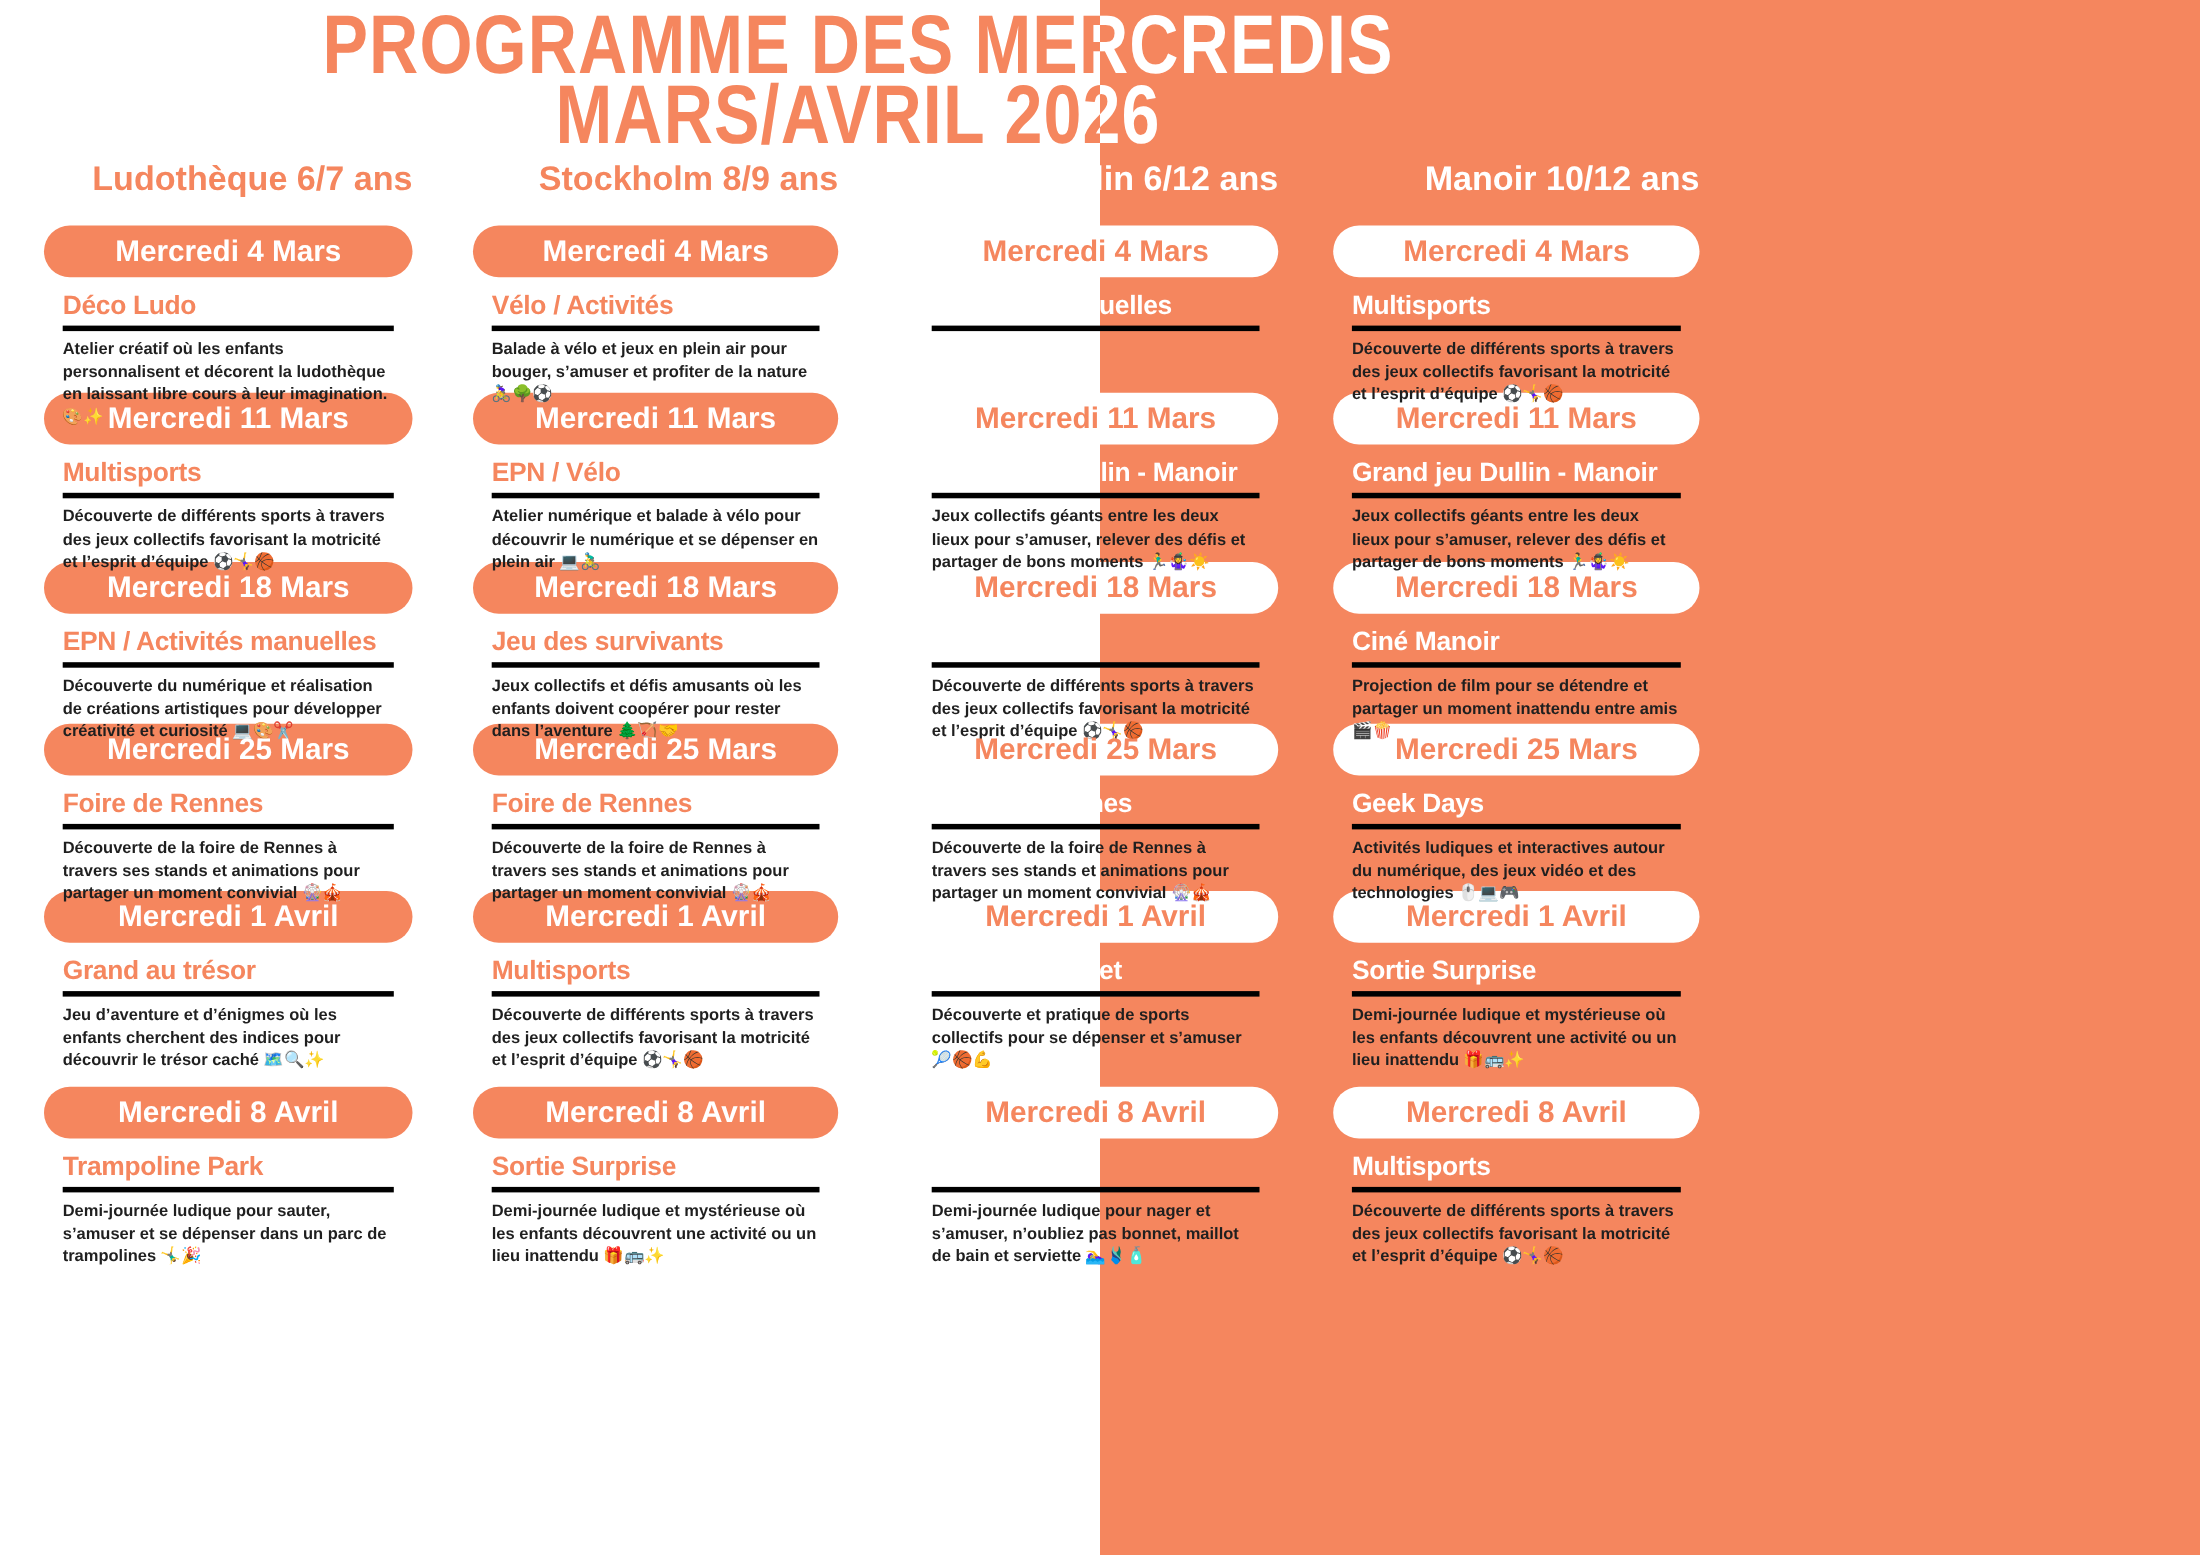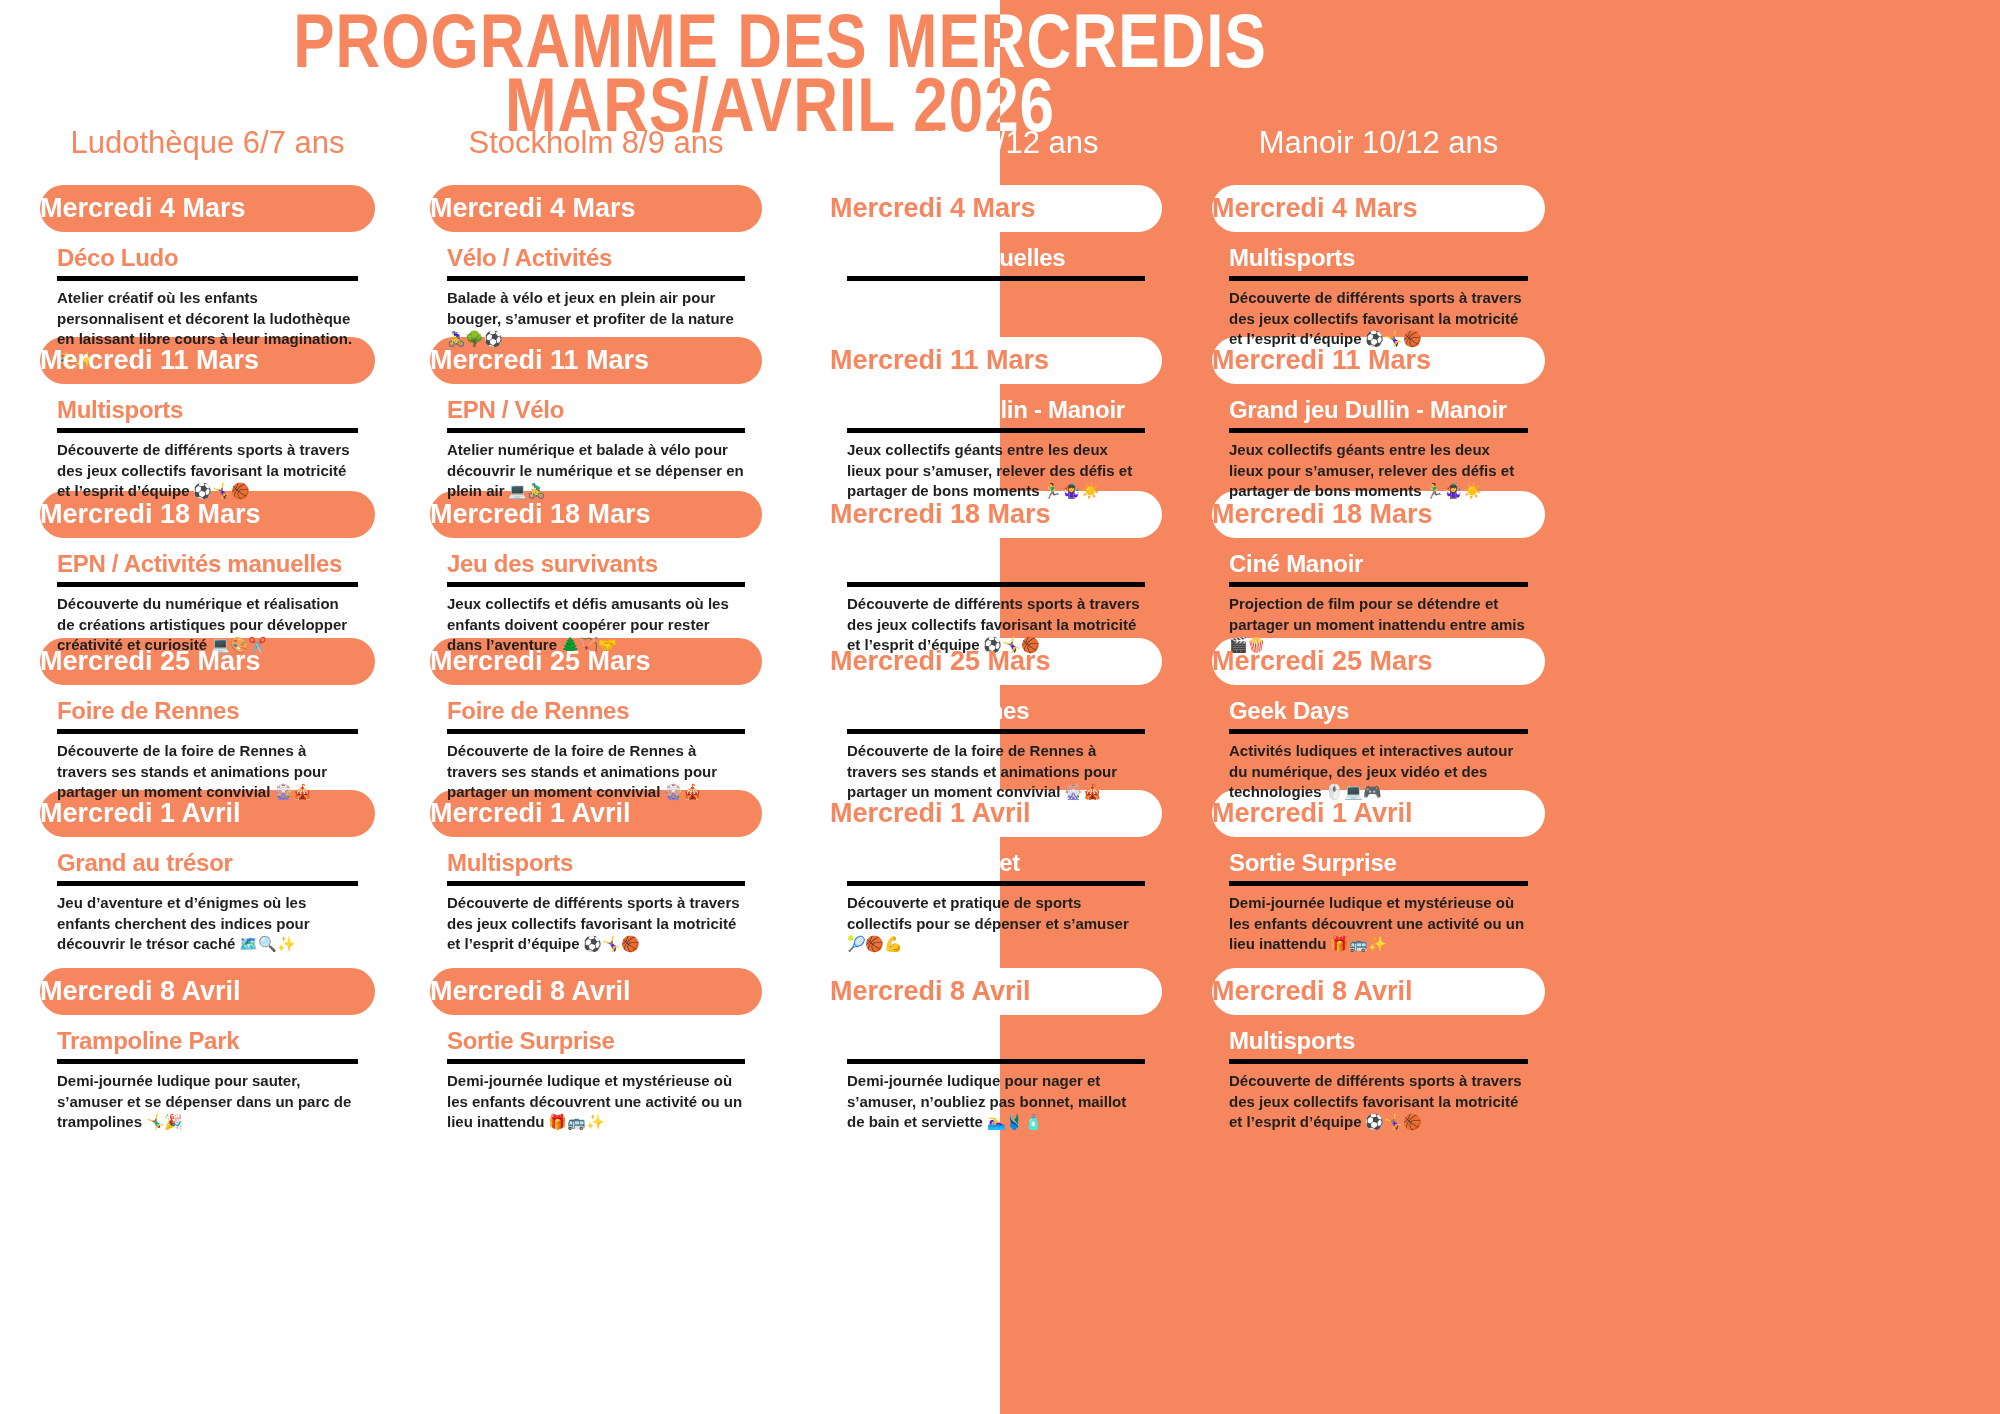--- a/index.html
+++ b/index.html
@@ -25,31 +25,31 @@
   }
   .copy-orange { color:#F5865E; clip-path:polygon(-100px -100px, 1000px -100px, 1000px 400px, -100px 400px); }
   .copy-white  { color:#ffffff; clip-path:polygon(1000px -100px, 2100px -100px, 2100px 400px, 1000px 400px); }
   
   .column { position:absolute; top:122px; }
   .col-1 { left:40px;   width:335px; }
   .col-2 { left:430px;  width:332px; }
   .col-3 { left:830px;  width:332px; }
   .col-4 { left:1212px; width:333px; }
   .col-header {
-    text-align:center; font-weight:normal; font-size:31px; line-height:42px;
-    margin-bottom:21px; color:#F5865E; letter-spacing:0;
+    text-align:right; font-weight:bold; font-size:31px; line-height:42px;
+    margin-bottom:21px; color:#F5865E; letter-spacing:0;margin-top:20px;
   }
   .column.dark .col-header { color:#ffffff; }
   .sec { width:100%; }
   .sec.r1 { height:152px; } .sec.r2 { height:154px; } .sec.r3 { height:147px; }
   .sec.r4 { height:152px; } .sec.r5 { height:178px; } .sec.r6 { min-height:230px; }
   .pill {
     width:100%; height:47px; border-radius:24px;
     background:#F5865E; color:#ffffff;
-    font-weight:bold; font-size:27px; line-height:47px; text-align:left;
+    font-weight:bold; font-size:27px; line-height:47px; text-align:center;
   }
   .column.dark .pill { background:#ffffff; color:#F5865E; }
   .content { margin:11px 0 0 17px; width:calc(100% - 34px); }
   .act {
     font-weight:bold; font-size:24px; line-height:29px; letter-spacing:-0.3px;
     color:#F5865E; white-space:nowrap;
   }
   .column.dark .act { color:#ffffff; }
   .rule { height:5px; background:#000000; margin-top:4px; }
   .desc {

